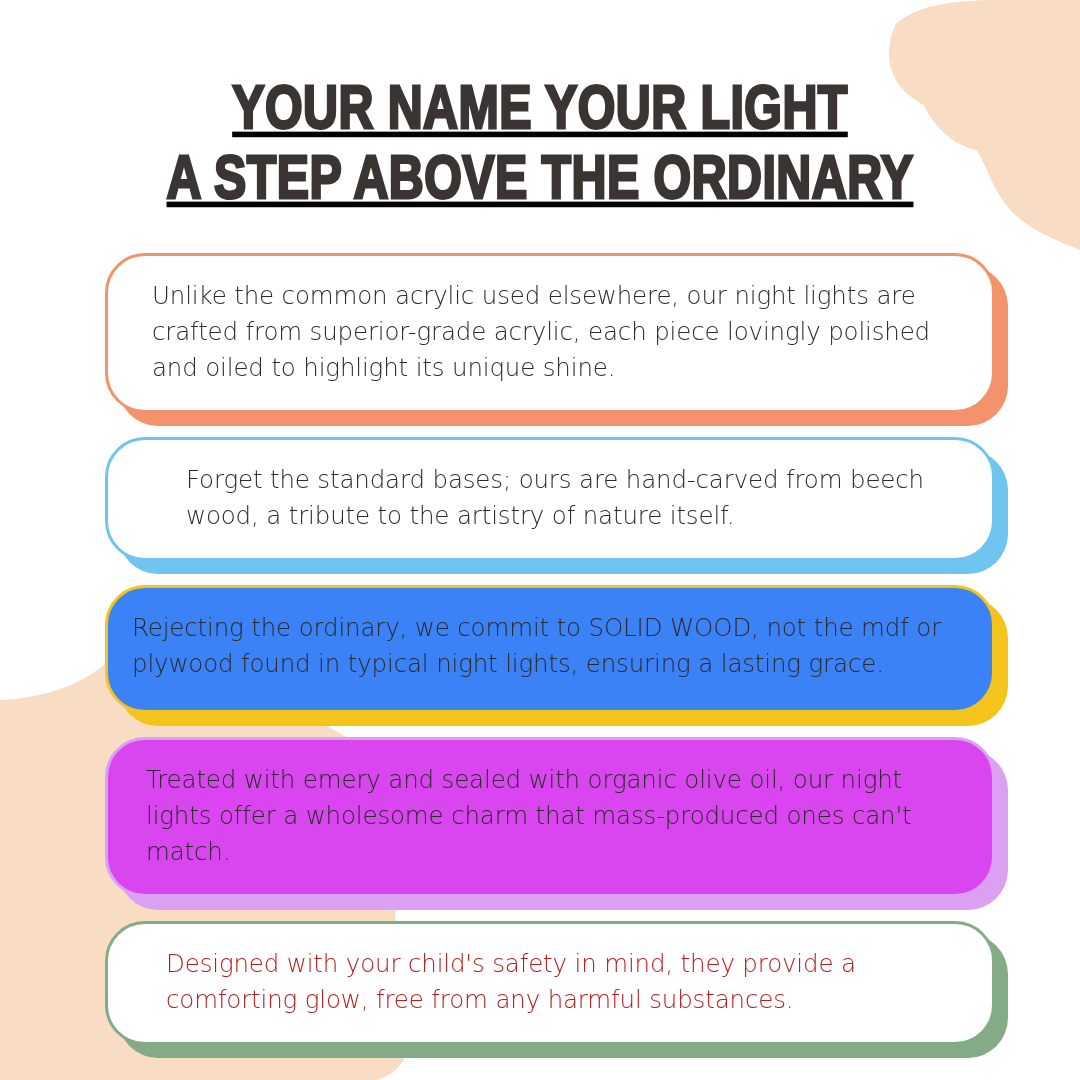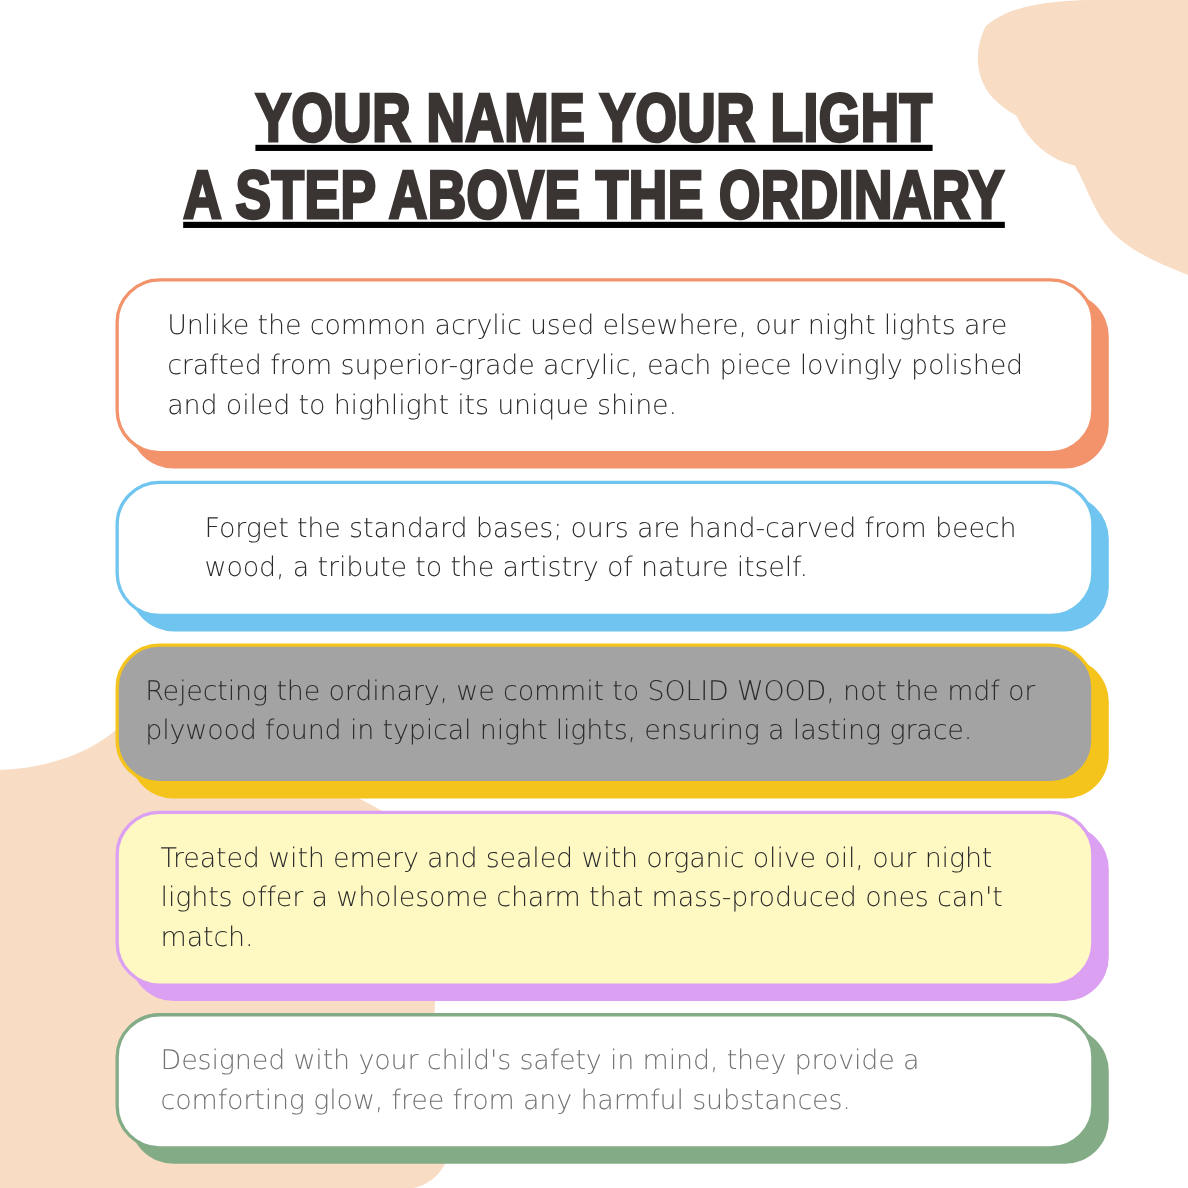--- a/index.html
+++ b/index.html
@@ -137,33 +137,33 @@
 
     <div class="card lines-2">
       <div class="card-shadow" style="background: rgb(111, 197, 240);"></div>
       <div class="card-face" style="border-color: rgb(111, 197, 240); background: rgb(255, 255, 255);">
         <p class="card-text" style="color: rgb(43, 43, 43); margin-left: 40px;">Forget the standard bases; ours are hand-carved from beech wood, a tribute to the artistry of nature itself.</p>
       </div>
     </div>
 
     <div class="card lines-3">
       <div class="card-shadow" style="background: rgb(245, 196, 28);"></div>
-      <div class="card-face" style="border-color: rgb(245, 196, 28); background: #a3a3a3; padding-left: 24px;">
+      <div class="card-face" style="border-color: rgb(245, 196, 28); background: #3b82f6; padding-left: 24px;">
         <p class="card-text" style="color: rgb(43, 43, 43);">Rejecting the ordinary, we commit to SOLID WOOD, not the mdf or plywood found in typical night lights, ensuring a lasting grace.</p>
       </div>
     </div>
 
     <div class="card lines-3">
       <div class="card-shadow" style="background: rgb(220, 160, 242);"></div>
-      <div class="card-face" style="border-color: rgb(220, 160, 242); background: #fef9c3;">
+      <div class="card-face" style="border-color: rgb(220, 160, 242); background: #d946ef;">
         <p class="card-text" style="color: rgb(43, 43, 43);">Treated with emery and sealed with organic olive oil, our night lights offer a wholesome charm that mass-produced ones can't match.</p>
       </div>
     </div>
 
     <div class="card lines-2">
       <div class="card-shadow" style="background: rgb(131, 171, 134);"></div>
       <div class="card-face" style="border-color: rgb(131, 171, 134); background: rgb(255, 255, 255);">
-        <p class="card-text" style="color: #737373;">Designed with your child's safety in mind, they provide a comforting glow, free from any harmful substances.</p>
+        <p class="card-text" style="color: #b91c1c; margin-left: 20px;">Designed with your child's safety in mind, they provide a comforting glow, free from any harmful substances.</p>
       </div>
     </div>
 
   </div>
 </div>
 
 </body></html>

